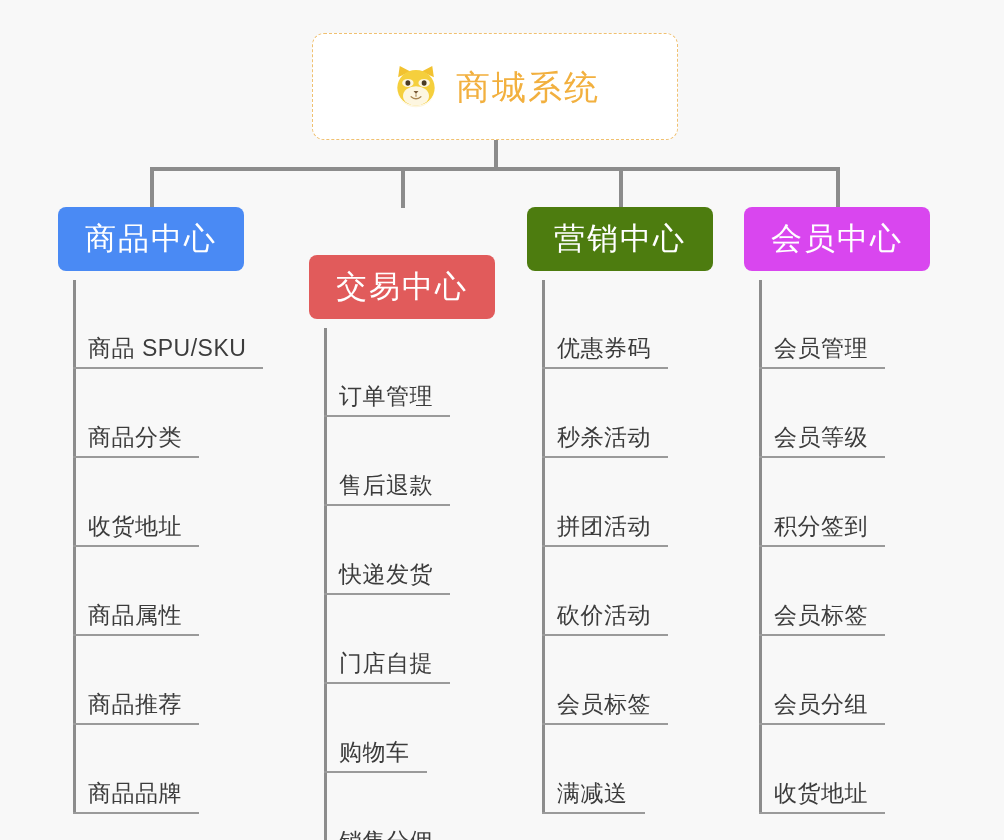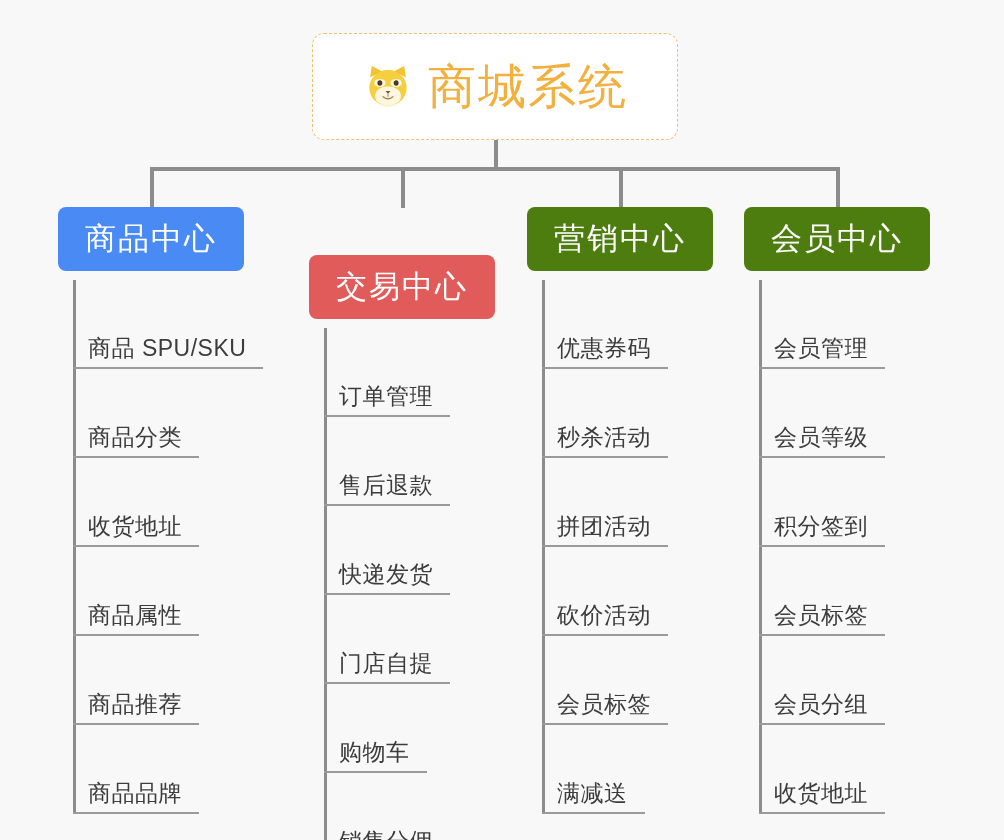--- a/index.html
+++ b/index.html
@@ -37,21 +37,21 @@
     justify-content: center;
     gap: 14px;
   }
   .root-emoji {
     width: 52px;
     height: 52px;
     flex: 0 0 auto;
     display: block;
   }
   .root-title {
-    font-size: 48px;
+    font-size: 34px;
     color: #f2b03f;
     letter-spacing: 2px;
     line-height: 1;
     white-space: nowrap;
   }
 
   
   .conn {
     position: absolute;
     background: #8c8c8c;
@@ -255,21 +255,21 @@
         <span class="leaf-underline" style="width: 126px;"></span>
       </div>
       <div class="leaf">
         <span class="leaf-label">满减送</span>
         <span class="leaf-underline" style="width: 103px;"></span>
       </div>
     </div>
   </div>
 
   <div class="branch" id="branch-3" style="left:744px; width:186px;">
-    <div class="branch-header" style="background: #4d7c0f;">
+    <div class="branch-header" style="background: #d946ef;">
       <span>会员中心</span>
     </div>
     <div class="branch-body">
       <div class="branch-trunk" style="height: 534px;"></div>
       <div class="leaf">
         <span class="leaf-label">会员管理</span>
         <span class="leaf-underline" style="width: 126px;"></span>
       </div>
       <div class="leaf">
         <span class="leaf-label">会员等级</span>

